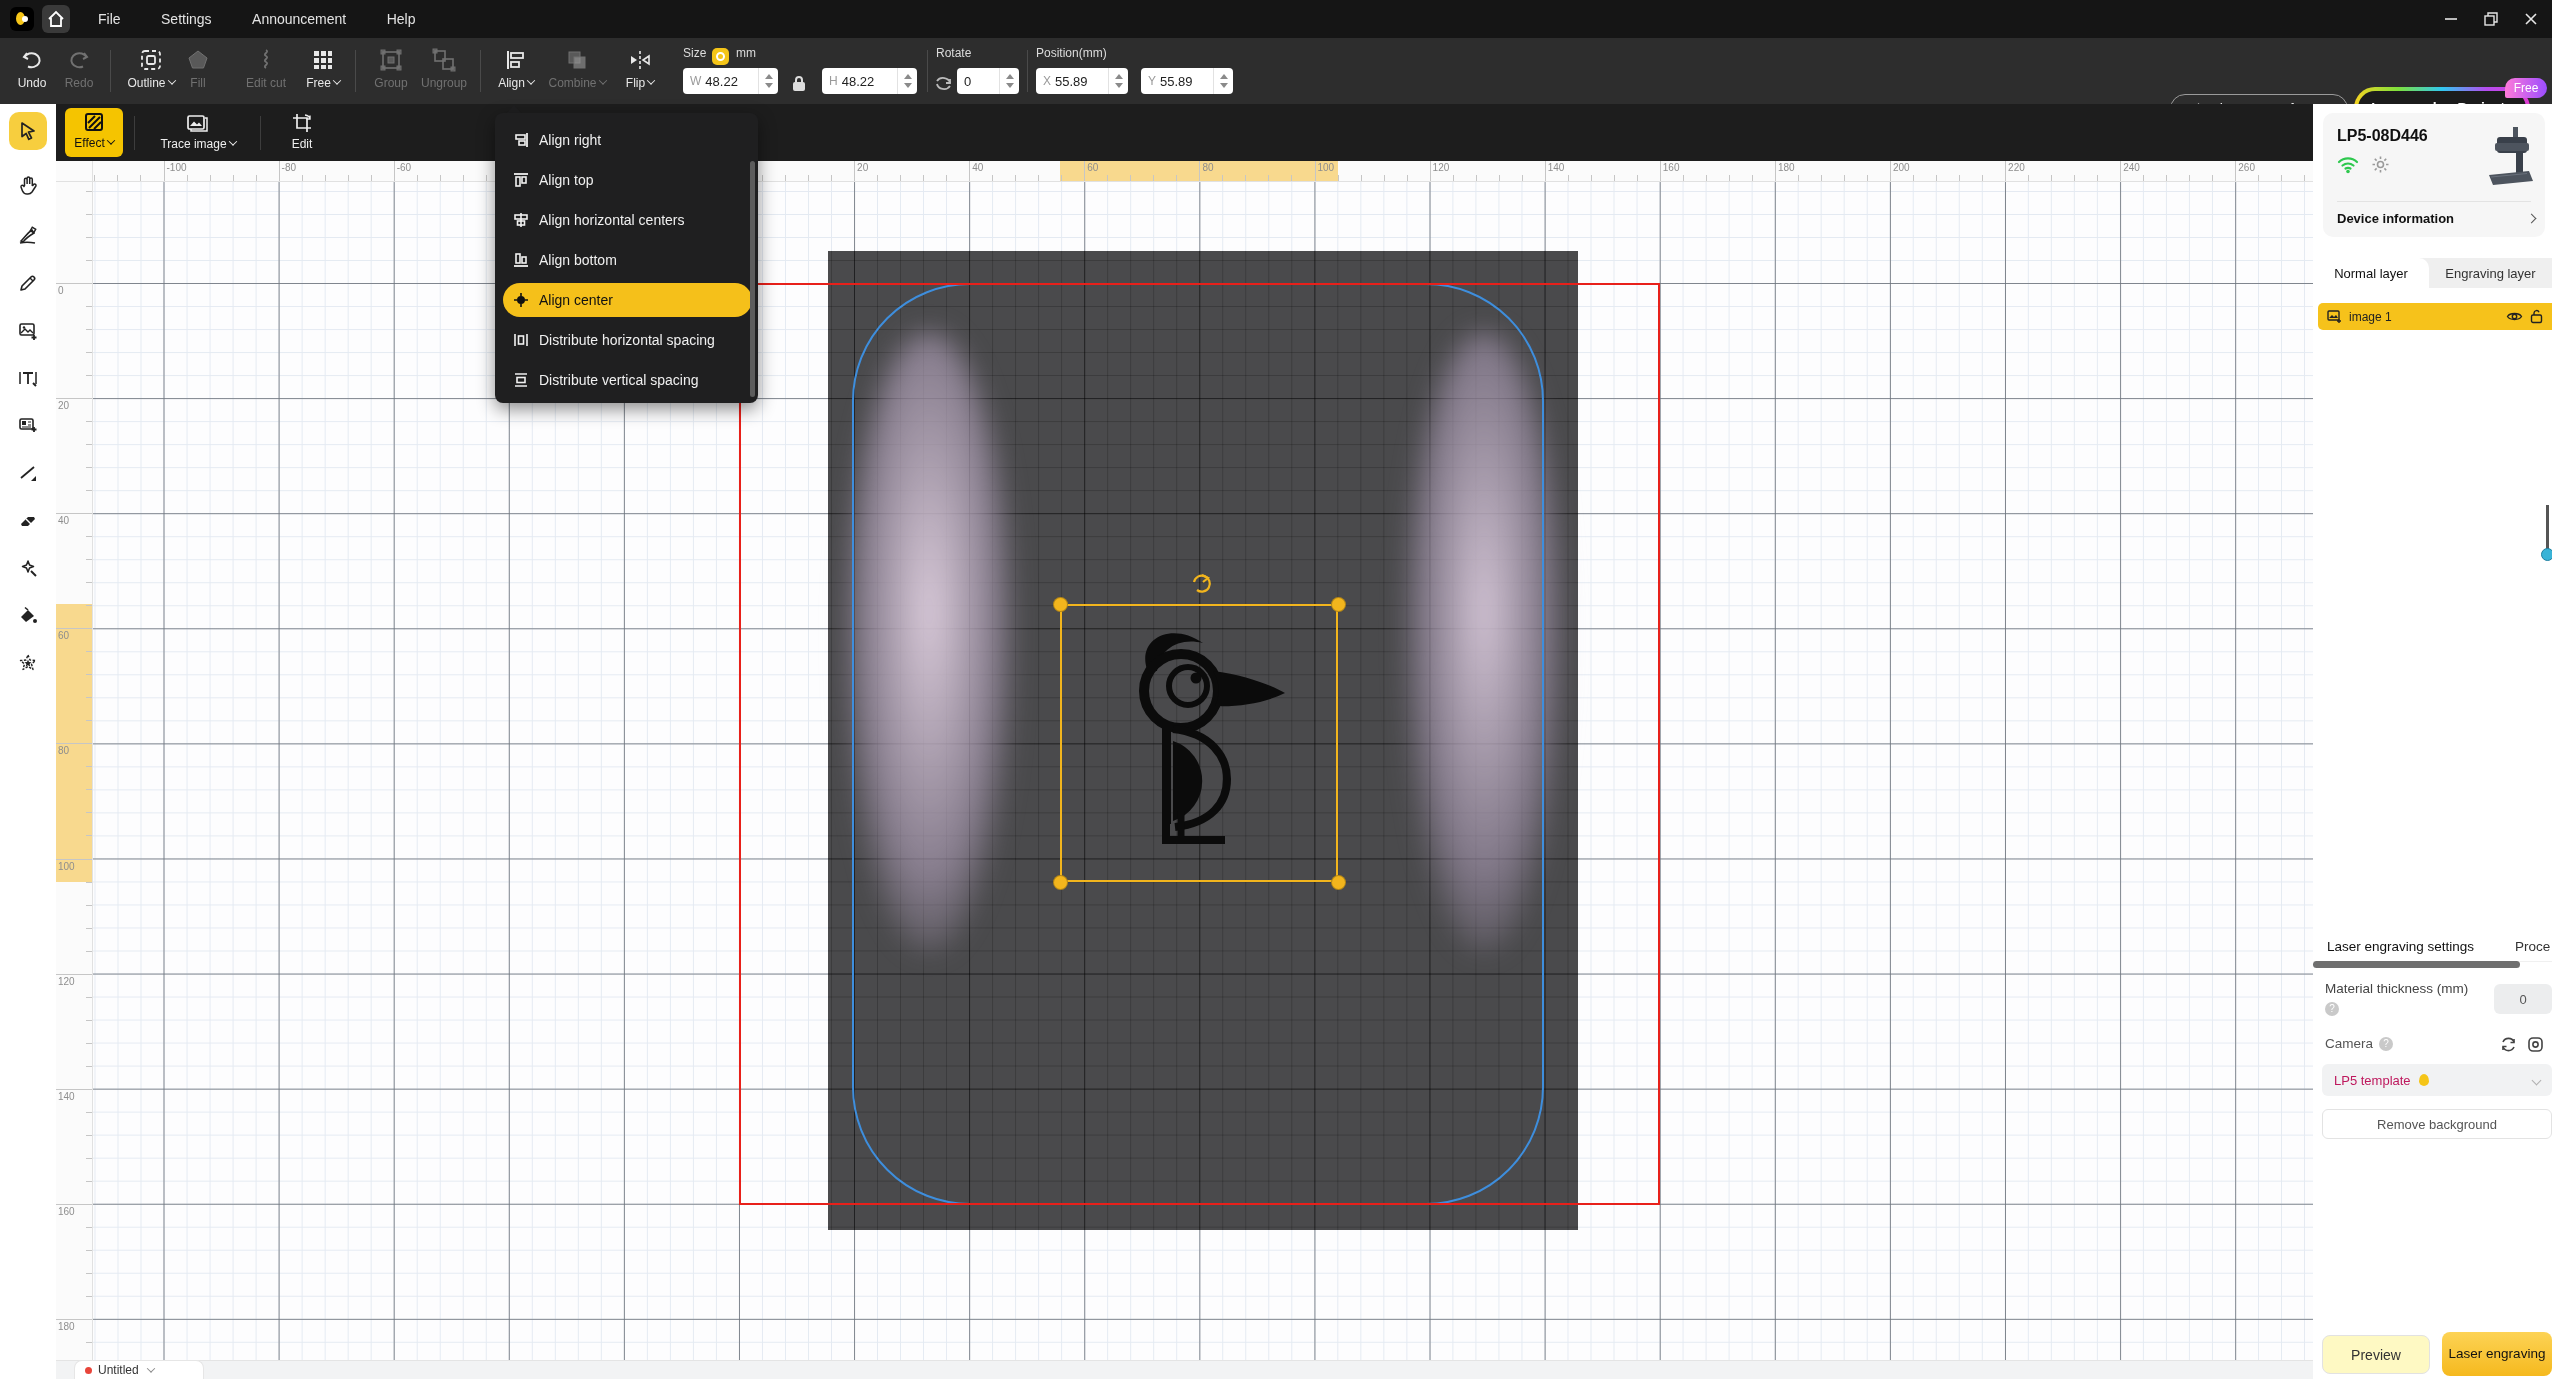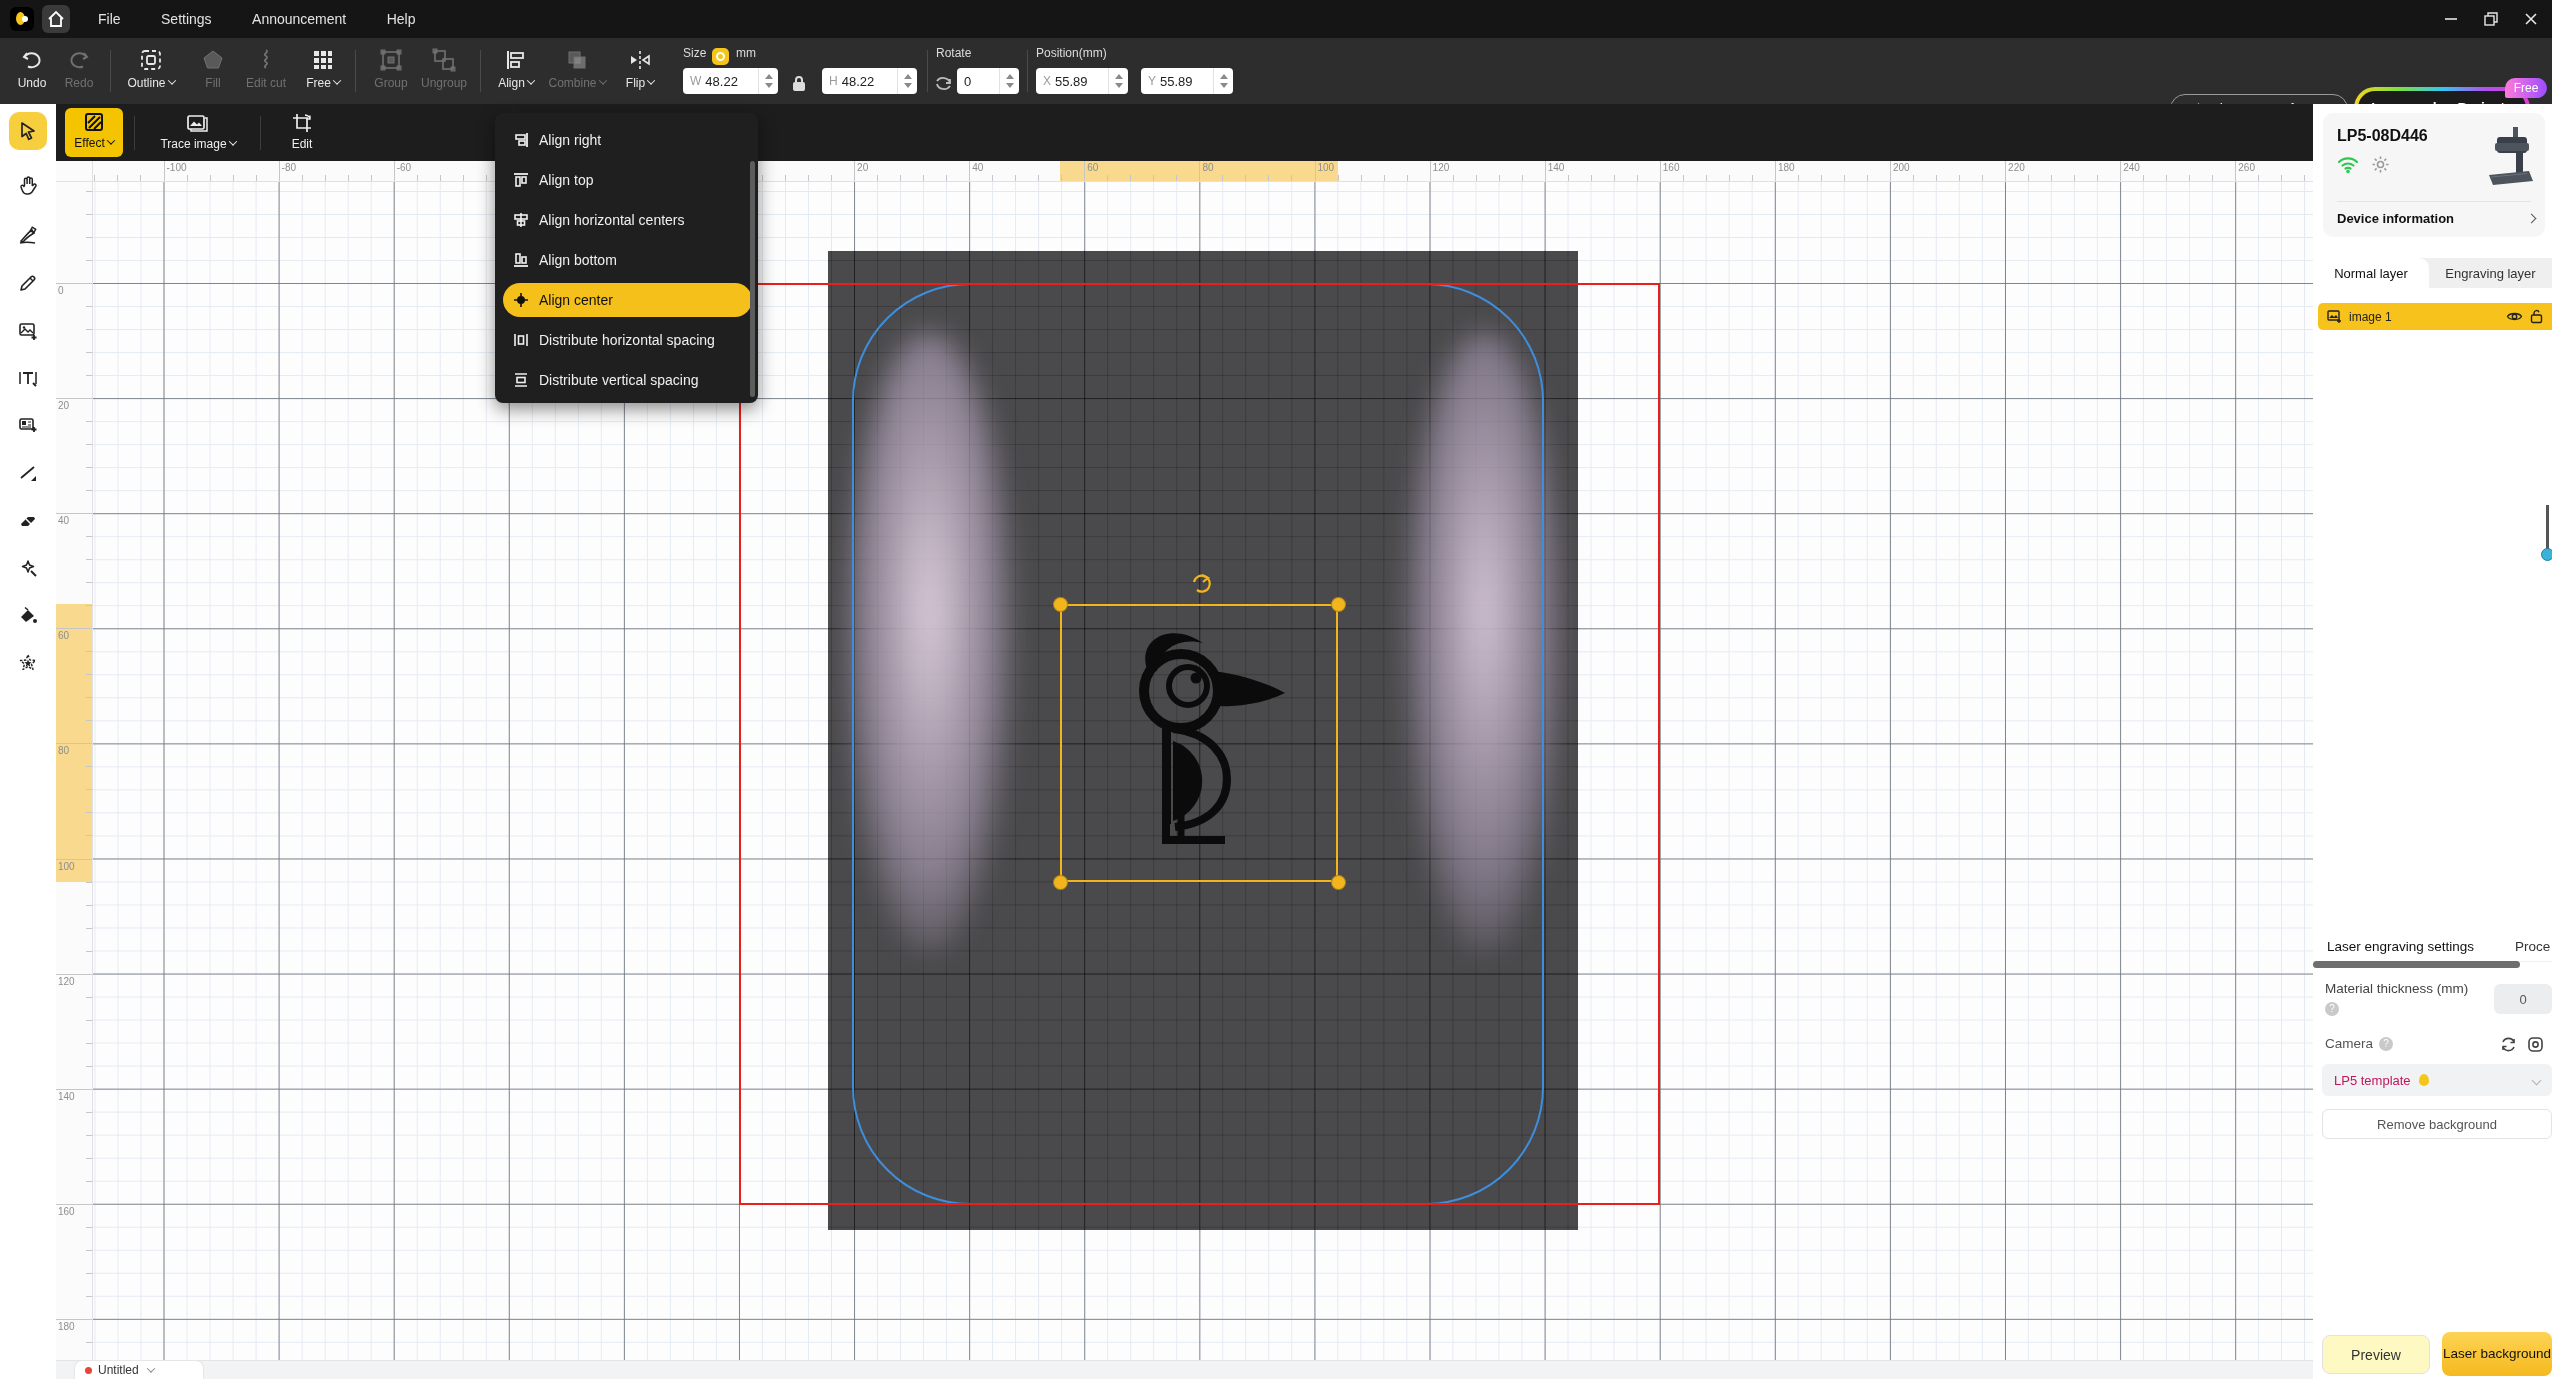--- a/index.html
+++ b/index.html
@@ -202,21 +202,21 @@
     <div class="tb-sep" style="left:110px"></div>
     <div class="tb-item" style="left:118px;width:66px">
       <div class="icn">
           <svg width="24" height="24" viewBox="0 0 24 24">
             <rect x="3" y="3" width="18" height="18" rx="3" fill="none" stroke="#e8e8e8" stroke-width="1.8" stroke-dasharray="4 3"></rect>
             <rect x="8" y="8" width="8" height="8" rx="1.5" fill="none" stroke="#e8e8e8" stroke-width="1.8"></rect>
           </svg>
         </div>
       <div class="lbl"><span>Outline</span><span class="chev-d"></span></div>
     </div>
-    <div class="tb-item disabled" style="left:184px">
+    <div class="tb-item disabled" style="left:169px">
       <div class="icn">
           <svg width="22" height="22" viewBox="0 0 22 22">
             <path d="M11 2 L20 9 L16.5 19 H5.5 L2 9 Z" fill="#777"></path>
           </svg>
         </div>
       <div class="lbl">Fill</div>
     </div>
     <div class="tb-item disabled" style="left:234px;width:64px">
       <div class="icn">
           <svg width="18" height="24" viewBox="0 0 18 24">
@@ -848,18 +848,18 @@
 
     <div id="template-dd">
       <span>LP5 template</span>
       <span id="droplet"></span>
       <span class="chev-d2"></span>
     </div>
 
     <div id="remove-bg">Remove background</div>
 
     <div id="preview-btn">Preview</div>
-    <div id="laser-btn">Laser background</div>
+    <div id="laser-btn">Laser engraving</div>
   </div>
 
   <div class="abs" id="panel-scroll-dot"></div>
   <div class="abs" id="panel-scroll-knob"></div>
 </div>
 
 </body></html>

